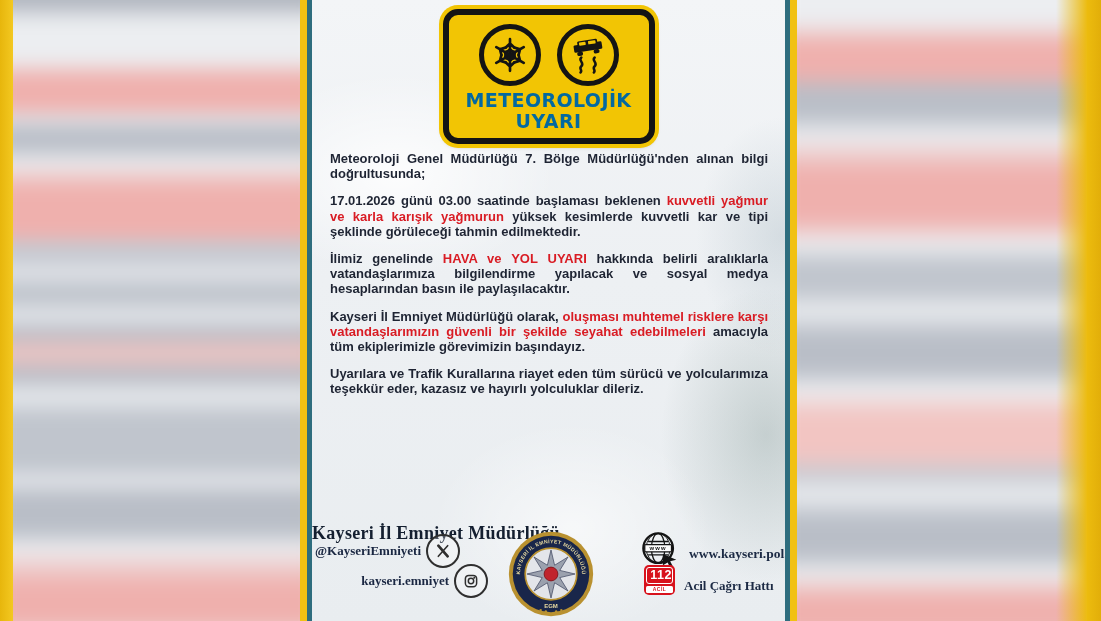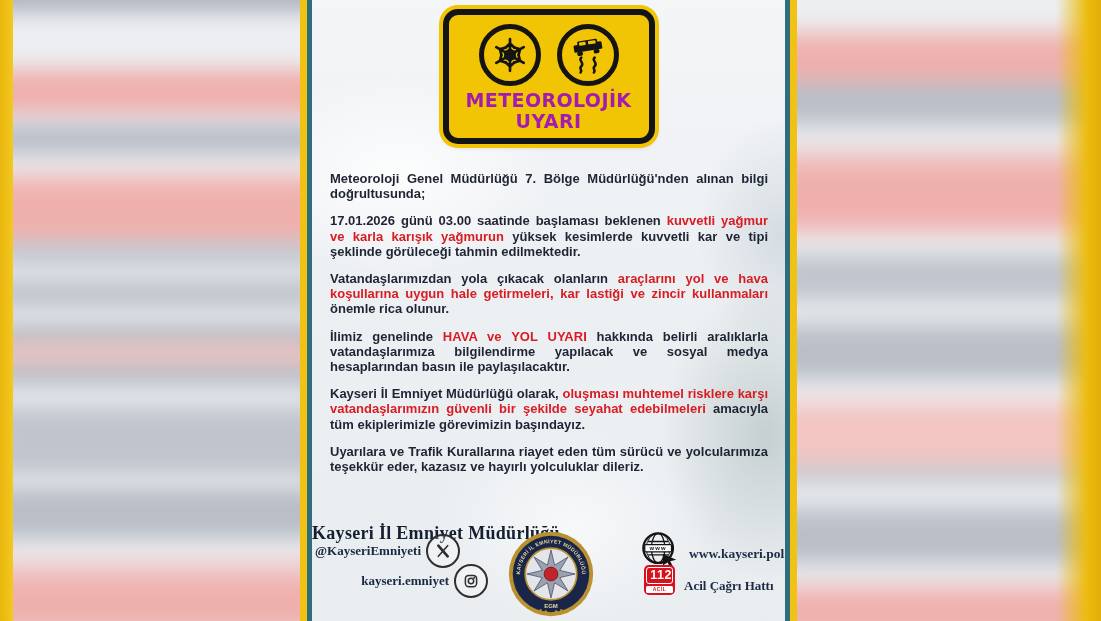--- a/index.html
+++ b/index.html
@@ -42,24 +42,24 @@
       radial-gradient(ellipse 220px 140px at 18% 28%,rgba(255,255,255,0.85),transparent 72%),
       radial-gradient(ellipse 200px 150px at 55% 85%,rgba(255,255,255,0.6),transparent 70%),
       linear-gradient(180deg,#f3f5f7 0%,#edf0f3 45%,#e9edf0 100%);}
   
   .warning-sign{position:absolute;top:9px;left:50%;transform:translateX(-50%);
     width:200px;background:#f2c504;border:6px solid #141414;border-radius:15px;
     box-shadow:0 0 0 4px #f2c504,0 2px 5px rgba(0,0,0,0.35);padding:9px 0 6px;}
   .sign-circles{display:flex;justify-content:center;gap:16px;}
   .sign-circle{width:52px;height:52px;border:5px solid #141414;border-radius:50%;
     display:flex;align-items:center;justify-content:center;background:#f2c504;}
-  .sign-title{margin-top:4px;text-align:center;color:#a21caf;font-weight:700;
+  .sign-title{margin-top:4px;text-align:center;color:#0369a1;font-weight:700;
     font-size:19px;line-height:21px;letter-spacing:0.4px;font-family:"DejaVu Sans",sans-serif;}
   
-  .text-block{position:absolute;top:151px;left:18px;width:438px;margin-top:20px;}
+  .text-block{position:absolute;top:151px;left:18px;width:438px;}
   .para{margin:0 0 12px;font-size:13px;line-height:15.2px;font-weight:700;
     color:#1e2433;text-align:justify;}
   .para .red{color:#d91c24;}
   .signature{position:absolute;top:523px;left:0;width:100%;text-align:left;
     font-family:"Liberation Serif",serif;font-weight:700;font-size:18px;color:#141f30;letter-spacing:0.3px;}
   
   .footer{position:absolute;top:528px;left:0;width:100%;height:69px;padding-left:15px;}
   .social-row{position:absolute;display:flex;align-items:center;gap:5px;
     font-family:"Liberation Serif",serif;font-weight:700;color:#1a2742;font-size:13px;}
   .social-row1{top:6px;left:0;width:148px;justify-content:flex-end;}
@@ -133,21 +133,20 @@
       </div>
       <div class="sign-title">
         <div>METEOROLOJİK</div>
         <div>UYARI</div>
       </div>
     </div>
 
     <div class="text-block">
       <p class="para"><span>Meteoroloji Genel Müdürlüğü 7. Bölge Müdürlüğü'nden alınan bilgi doğrultusunda;</span></p>
       <p class="para"><span>17.01.2026 günü 03.00 saatinde başlaması beklenen </span><span class="red">kuvvetli yağmur ve karla karışık yağmurun</span><span> yüksek kesimlerde kuvvetli kar ve tipi şeklinde görüleceği tahmin edilmektedir.</span></p>
-      <p class="para"><span>Vatandaşlarımızdan yola çıkacak olanların </span><span class="red">araçlarını yol ve hava koşullarına uygun hale getirmeleri, kar lastiği ve zincir kullanmaları</span><span> önemle rica olunur.</span></p>
       <p class="para"><span>İlimiz genelinde </span><span class="red">HAVA ve YOL UYARI</span><span> hakkında belirli aralıklarla vatandaşlarımıza bilgilendirme yapılacak ve sosyal medya hesaplarından basın ile paylaşılacaktır.</span></p>
       <p class="para"><span>Kayseri İl Emniyet Müdürlüğü olarak, </span><span class="red">oluşması muhtemel risklere karşı vatandaşlarımızın güvenli bir şekilde seyahat edebilmeleri</span><span> amacıyla tüm ekiplerimizle görevimizin başındayız.</span></p>
       <p class="para"><span>Uyarılara ve Trafik Kurallarına riayet eden tüm sürücü ve yolcularımıza teşekkür eder, kazasız ve hayırlı yolculuklar dileriz.</span></p>
     </div>
 
     <div class="signature">Kayseri İl Emniyet Müdürlüğü</div>
 
     <div class="footer">
 
       <div class="social-row social-row1">

